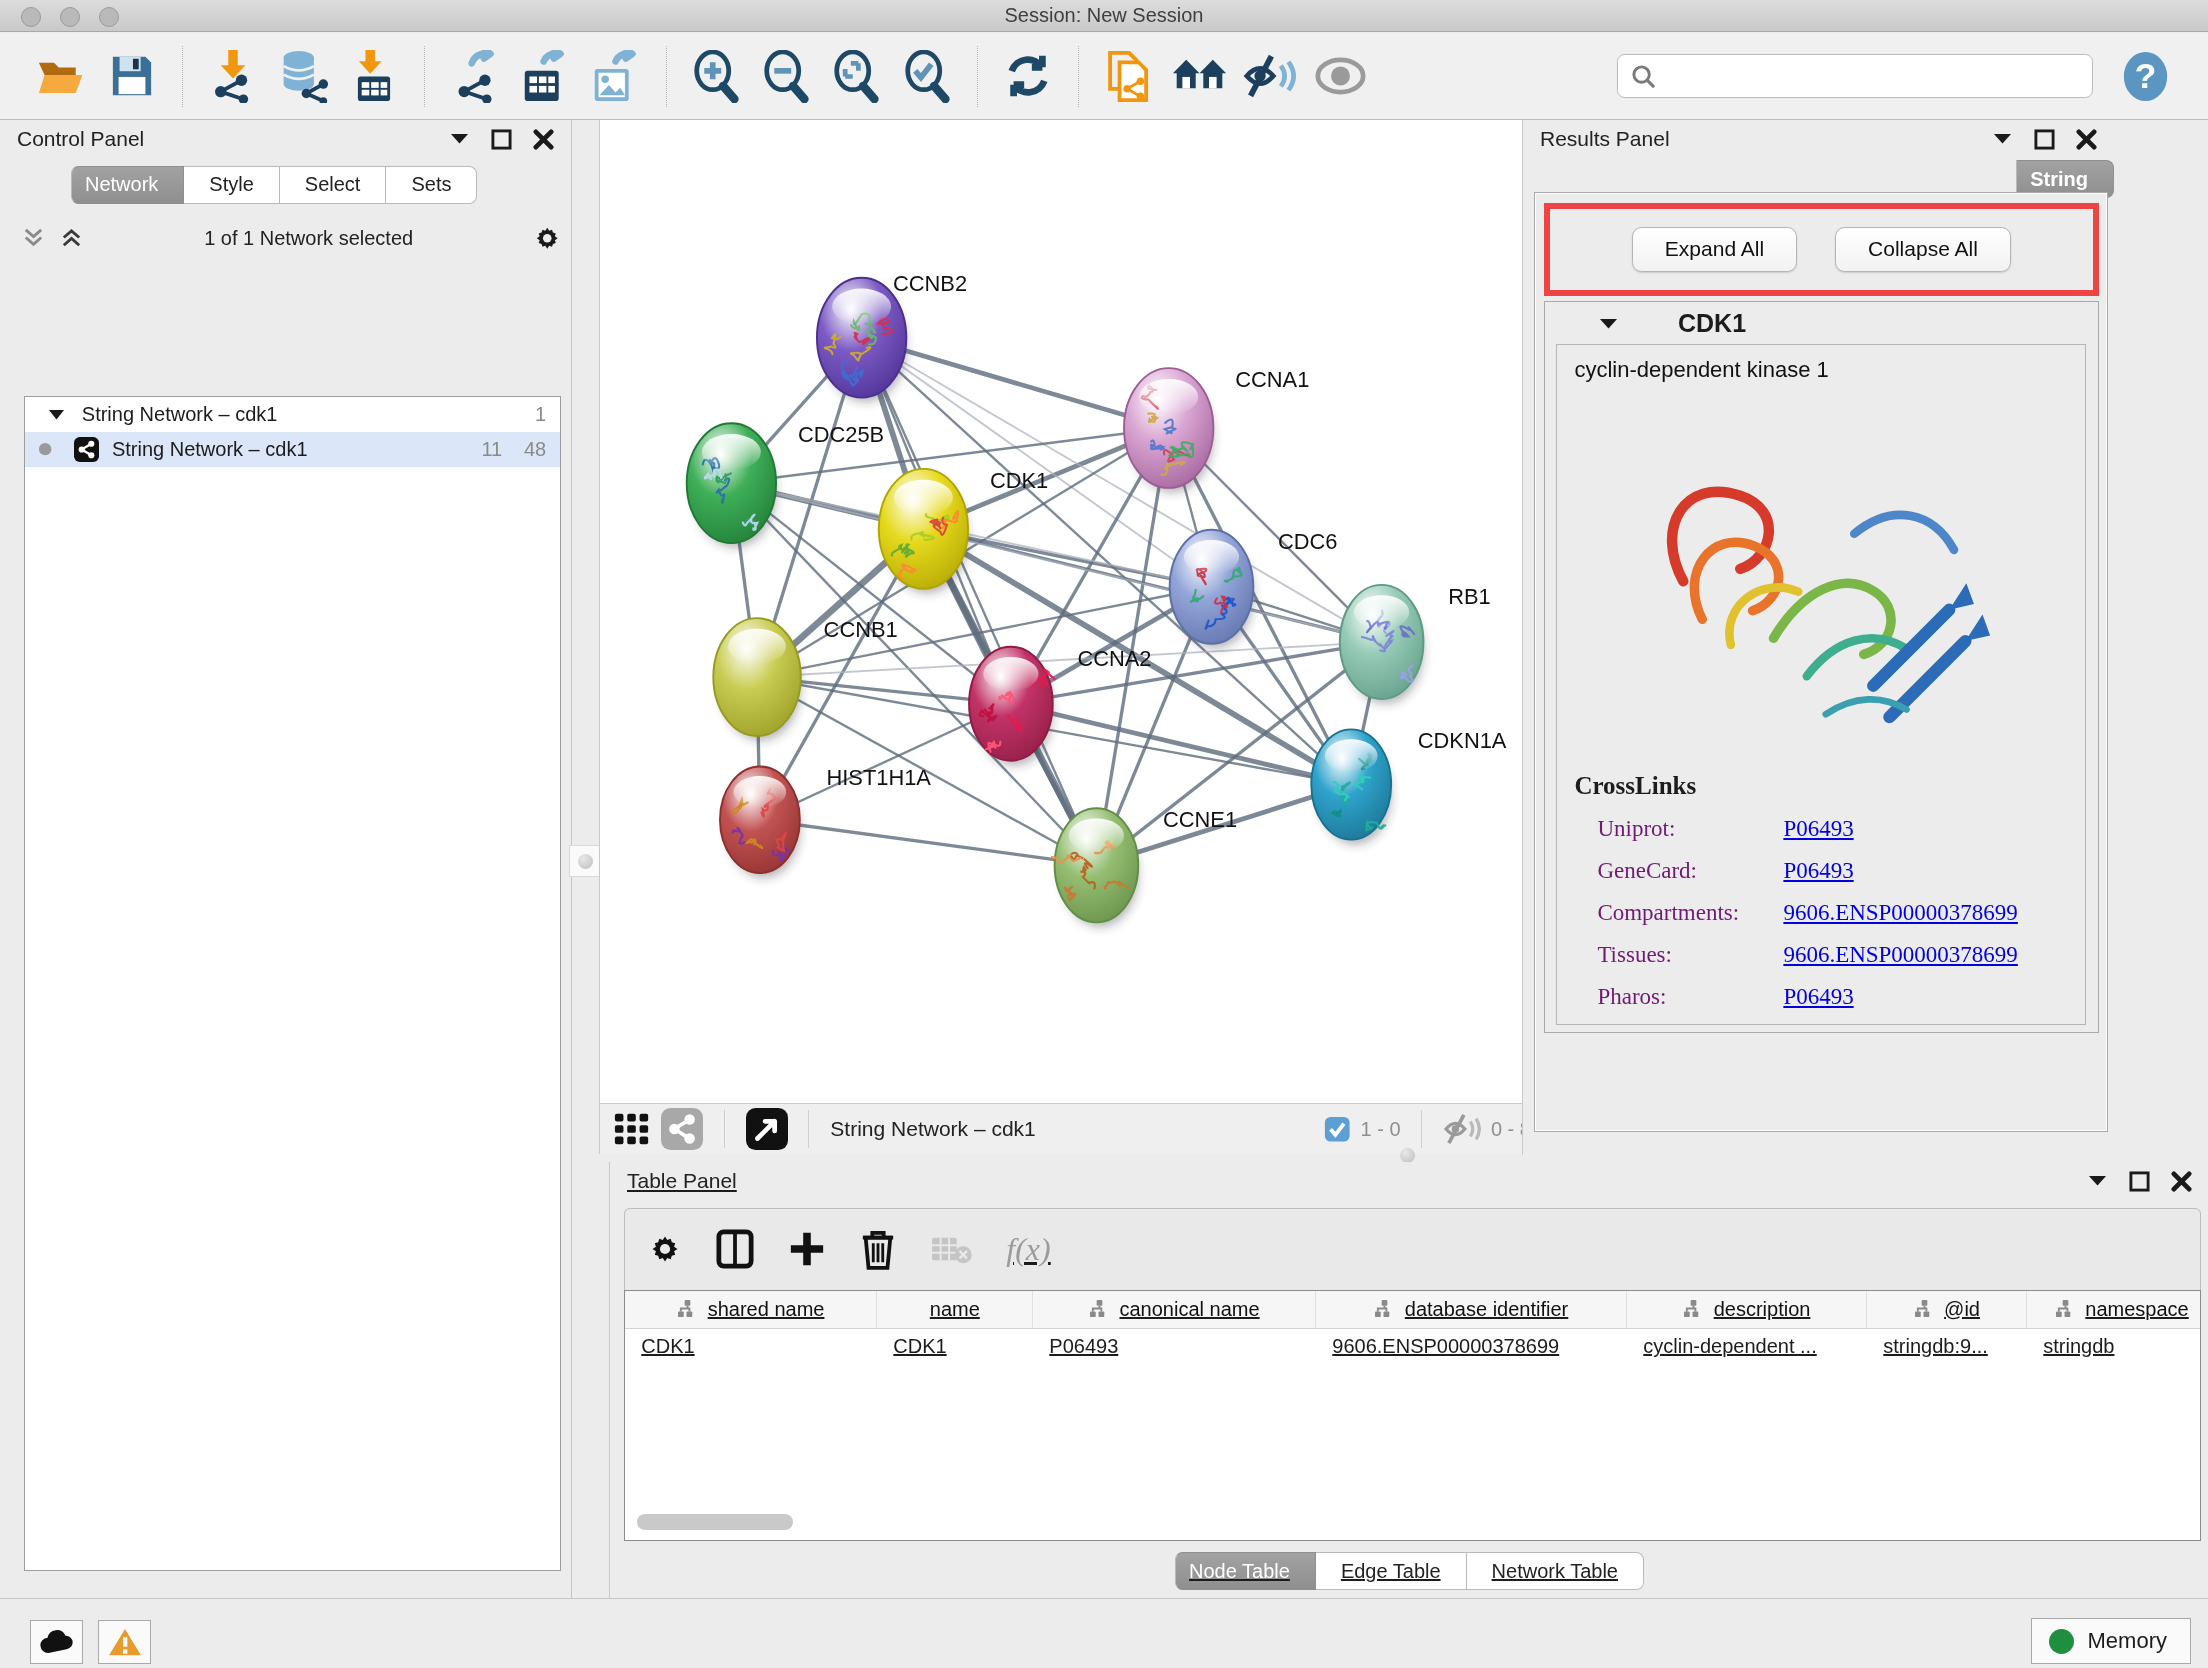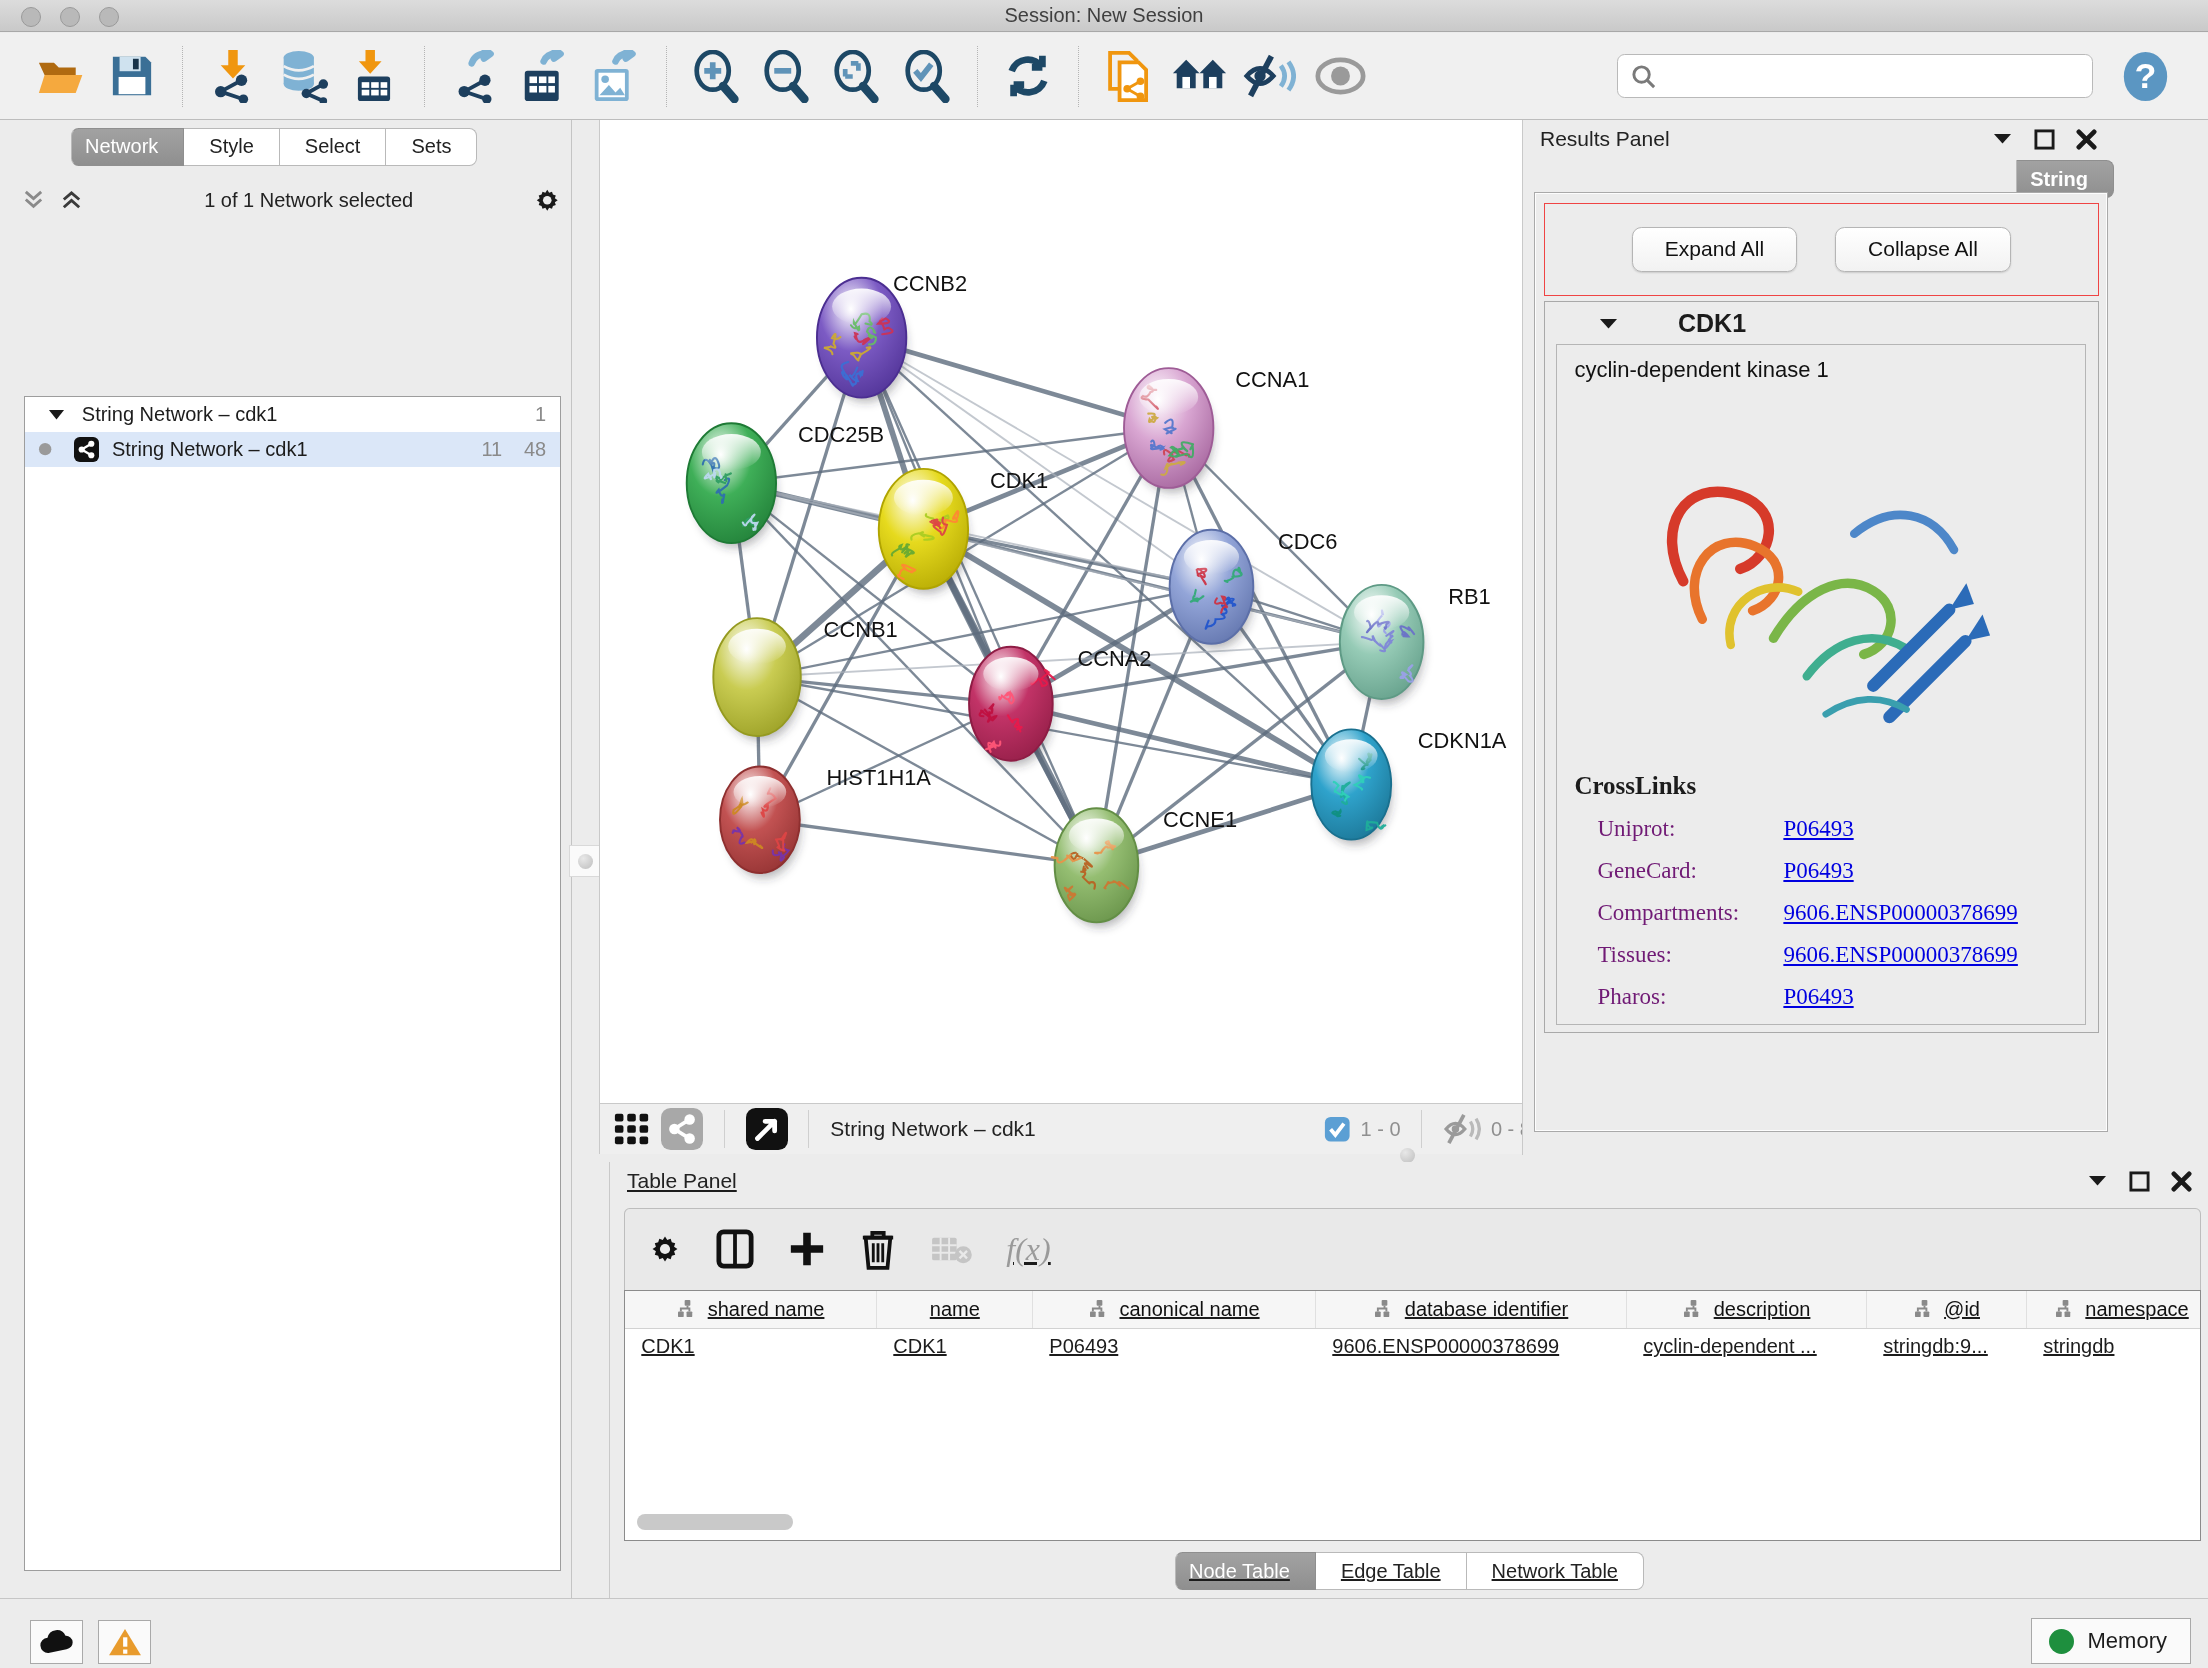--- a/index.html
+++ b/index.html
@@ -62,21 +62,21 @@
   .ns-title { font-size:21px; color:#222; }
   .ns-count { font-size:20px; color:#8f8f8f; }
   .ns-right { margin-left:auto; display:flex; align-items:center; gap:9.5px; }
   .hsplit { position:absolute; left:599px; top:1155px; width:1609px; height:7.6px; background:#ececec; }
 
   
   .results-panel { position:absolute; left:1522px; top:120px; width:592px; height:1035px; background:#ececec; border-left:1px solid #c9c9c9; }
   .rp-tab { display:flex; justify-content:flex-end; margin-top:1.9px;font-weight:bold; }
   .rp-tab .sg { border-radius:7.6px; }
   .rp-outer { position:absolute; left:11.4px; right:5.7px; top:72px; bottom:23px; background:#ececec; border:1px solid #a9a9a9; box-shadow:inset 0 0 0 1px #fdfdfd; }
-  .rp-btnbox { margin:9.5px 8.6px 0 8.6px; border:1px solid #ef4444; background:#ececec; height:93px;
+  .rp-btnbox { margin:9.5px 8.6px 0 8.6px; border:6px solid #ef4444; background:#ececec; height:93px;
     display:flex; align-items:center; justify-content:center; gap:38px; }
   .rp-btn { background:linear-gradient(#ffffff,#f2f2f2); border:1px solid #b5b5b5; border-radius:9.5px;
     font-size:21px; padding:9.5px 32px; color:#111; box-shadow:0 1px 1.9px rgba(0,0,0,.15); }
   .rp-entrybox { margin:5.7px 8.6px 0 8.6px; border:1px solid #a9a9a9; background:#ececec; height:732px; }
   .rp-ehead { display:flex; align-items:center; height:42px; padding-left:53px; gap:59px; }
   .rp-ename { font-size:25px; font-weight:bold; }
   .rp-body { margin:0 11.4px; border:1px solid #b5b5b5; background:#ececec; height:681px; padding:11.4px 17px; overflow:hidden; }
   .rp-desc { font-size:22px; color:#111; }
   .rp-protein { display:flex; justify-content:center; margin-top:13.3px; }
   .xl-title { font-family:"Liberation Serif", serif; font-size:25px; font-weight:bold; margin-top:15px; }
@@ -300,20 +300,34 @@
     </div>
     <div class="tbtn helpbtn">
       <svg class="icon" width="49" height="53" viewBox="0 0 52 56">
           <ellipse cx="26" cy="28" rx="23" ry="26" fill="#5b96c2"></ellipse>
           <text x="26" y="40" text-anchor="middle" font-size="38" font-weight="bold" fill="#fff" font-family="Liberation Sans, sans-serif">?</text>
         </svg>
     </div>
   </div>
 
   <div class="control-panel">
+    <div class="ptitle-row">
+      <span class="ptitle">Control Panel</span>
+      <span class="pctl">
+        <svg width="21" height="13.3" viewBox="0 0 22 14">
+            <path d="M2 2 L11 12 L20 2 Z" fill="#1a1a1a"></path>
+          </svg>
+        <svg width="21" height="21" viewBox="0 0 22 22">
+            <rect x="2" y="2" width="18" height="18" fill="none" stroke="#1a1a1a" stroke-width="3"></rect>
+          </svg>
+        <svg width="21" height="21" viewBox="0 0 22 22">
+            <path d="M3 3 L19 19 M19 3 L3 19" stroke="#1a1a1a" stroke-width="5" stroke-linecap="round"></path>
+          </svg>
+      </span>
+    </div>
     <div class="cp-tabs seg">
       <div class="sg on">Network</div>
       <div class="sg">Style</div>
       <div class="sg">Select</div>
       <div class="sg">Sets</div>
     </div>
     <div class="cp-selrow">
       <svg width="25" height="25" viewBox="0 0 26 26">
           <path d="M5 4 l8 7 8 -7 M5 12 l8 7 8 -7" fill="none" stroke="#8a8a8a" stroke-width="3"></path>
         </svg>

